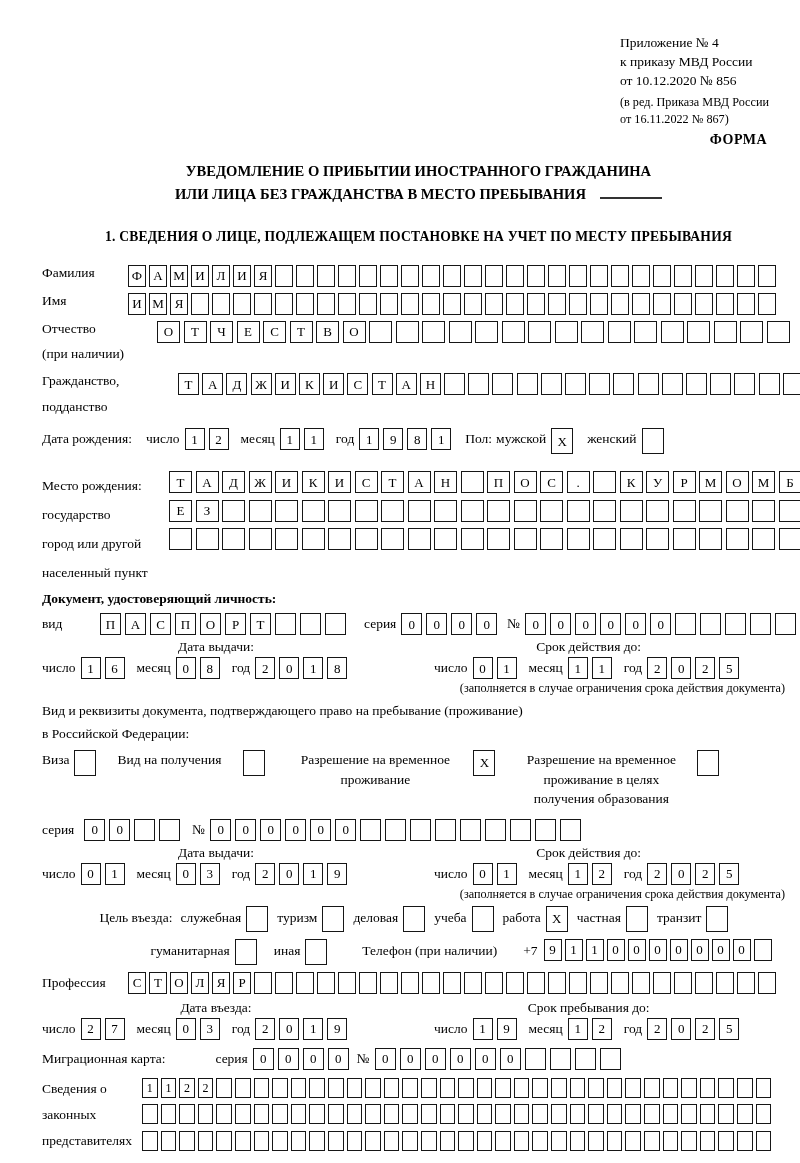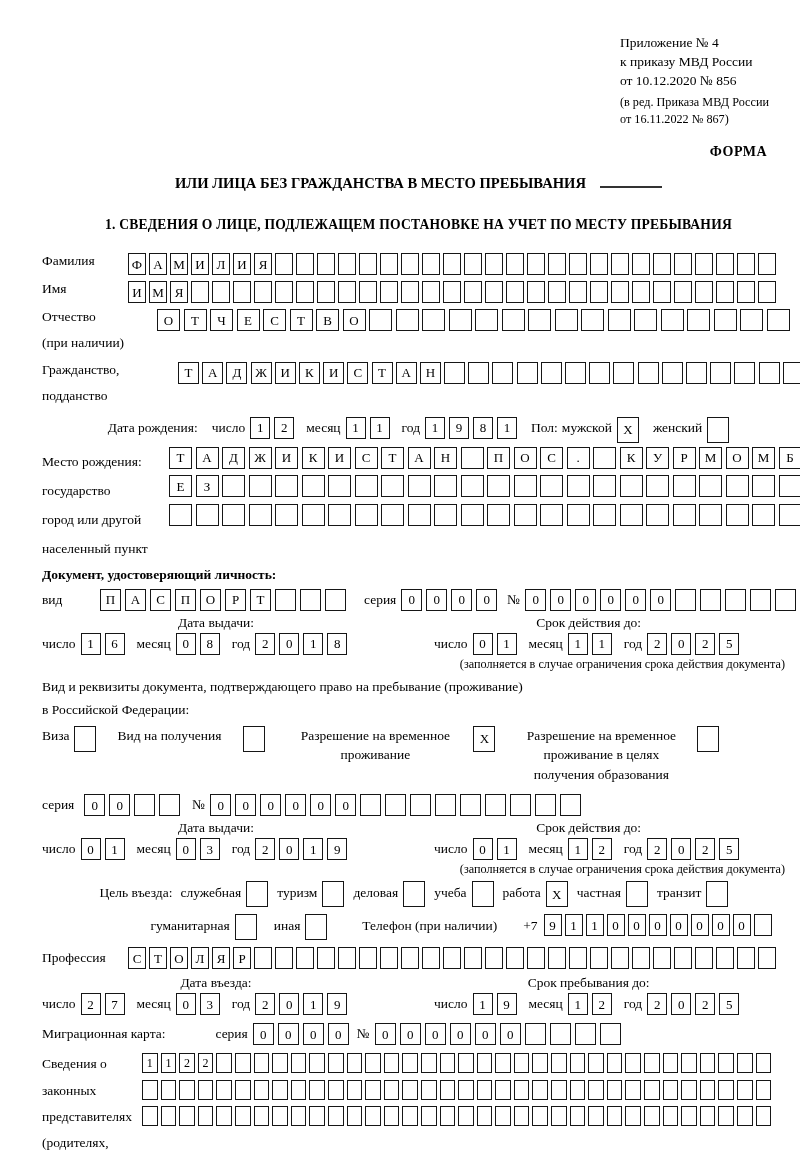--- a/index.html
+++ b/index.html
@@ -4,21 +4,21 @@
 <style>
   html,body{margin:0;padding:0;background:#ffffff;}
   .page{
     width:800px;height:1163px;box-sizing:border-box;
     padding:34px 5px 10px 42px;
     font-family:"Liberation Serif","DejaVu Serif",serif;
     color:#000;font-size:13.5px;overflow:hidden;position:relative;background:#fff;
   }
   .topref{margin-left:578px;line-height:1.4;}
   .topref .edit{font-size:12.2px;margin-top:3px;line-height:1.4;}
-  .forma{font-weight:bold;text-align:right;padding-right:28px;margin-top:16px;font-size:14px;letter-spacing:.5px;}
+  .forma{font-weight:bold;text-align:right;padding-right:28px;margin-top:4px;font-size:14px;letter-spacing:.5px;}
   .title{ text-align:center;font-weight:bold;font-size:14.6px;line-height:1.6;margin-top:12px;}
   .tunder{display:inline-block;width:62px;border-bottom:2px solid #333;margin-left:14px;vertical-align:baseline;}
   .sec1{font-weight:bold;font-size:13.6px;text-align:center;margin-top:22px;letter-spacing:.2px;}
   .formbody{margin-top:20px;}
 
   .cbox{box-sizing:border-box;display:inline-flex;align-items:center;justify-content:center;
     width:18px;height:22px;border:1.7px solid #161616;margin-right:3px;flex:none;
     font-size:13px;line-height:1;background:#fff;}
   .boxes{display:flex;flex-wrap:nowrap;align-items:flex-start;}
   .w24 .cbox{width:23px;margin-right:3.5px;}
@@ -70,20 +70,21 @@
     <div>от 10.12.2020 № 856</div>
     <div class="edit">
       <div>(в ред. Приказа МВД России</div>
       <div>от 16.11.2022 № 867)</div>
     </div>
   </div>
 
   <div class="forma">ФОРМА</div>
 
   <div class="title">
+    <div>УВЕДОМЛЕНИЕ О ПРИБЫТИИ ИНОСТРАННОГО ГРАЖДАНИНА</div>
     <div>
       <span>ИЛИ ЛИЦА БЕЗ ГРАЖДАНСТВА В МЕСТО ПРЕБЫВАНИЯ</span><span class="tunder"></span>
     </div>
   </div>
 
   <div class="sec1">1. СВЕДЕНИЯ О ЛИЦЕ, ПОДЛЕЖАЩЕМ ПОСТАНОВКЕ НА УЧЕТ ПО МЕСТУ ПРЕБЫВАНИЯ</div>
 
   <div class="formbody">
 
     <div class="frow">
@@ -221,21 +222,21 @@
           <span class="cbox"></span>
           <span class="cbox"></span>
           <span class="cbox"></span>
           <span class="cbox"></span>
           <span class="cbox"></span>
           <span class="cbox"></span>
           <span class="cbox"></span>
         </div>
     </div>
 
-    <div class="frow" style="margin-bottom:4px;justify-content:center;">
+    <div class="frow" style="margin-bottom:17px;">
       <div class="inlbl" style="margin-right:14px;">Дата рождения:</div>
       <span class="dlab first">число</span>
       <span class="boxes dt">
           <span class="cbox">1</span>
           <span class="cbox">2</span>
         </span>
       <span class="dlab">месяц</span>
       <span class="boxes dt">
           <span class="cbox">1</span>
           <span class="cbox">1</span>

